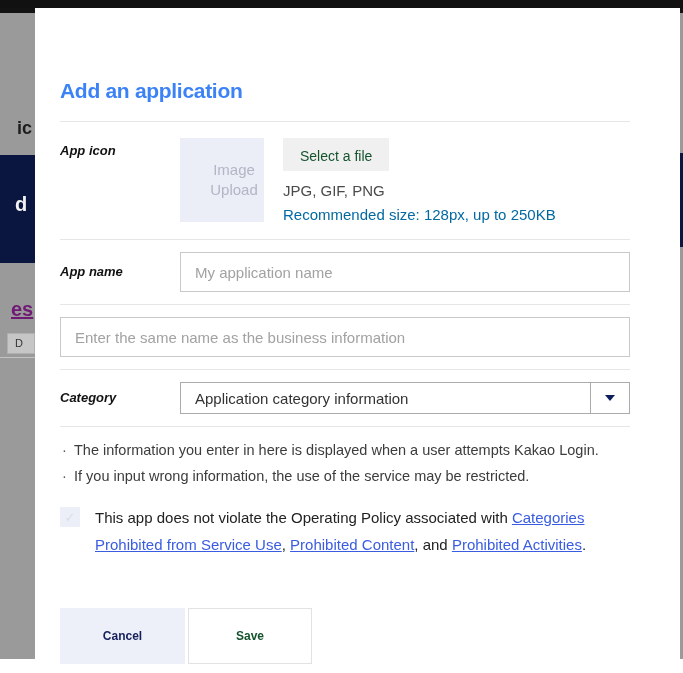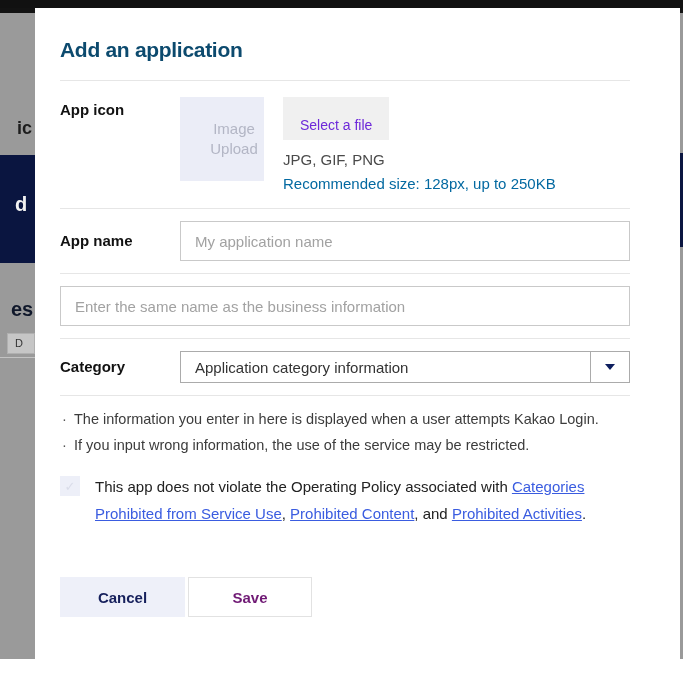--- a/index.html
+++ b/index.html
@@ -16,46 +16,46 @@
   .seg-black { position:absolute; left:0; top:0; width:100%; height:13px; background:#131313; }
   .seg-gray  { position:absolute; left:0; top:13px; width:100%; height:646px; background:#9a9a9a; }
   .seg-white { position:absolute; left:0; top:659px; width:100%; height:14px; background:#fff; }
   .seg-navy  { position:absolute; left:0; width:100%; background:#0a1540; }
   .strip-left .seg-navy { top:142px; height:108px; }
   .strip-right .seg-navy { top:140px; height:94px; }
 
   .frag { position:absolute; white-space:nowrap; }
   .frag-heading { top:105px; left:17px; font-size:18px; font-weight:bold; color:#1d1d1d; }
   .frag-banner  { top:38px; left:15px; font-size:20px; font-weight:bold; color:#f2f2f2; }
-  .frag-sub     { top:285px; left:11px; font-size:20px; font-weight:bold; color:#0f172a; }
+  .frag-sub     { top:285px; left:11px; font-size:20px; font-weight:bold; color:#701a75;text-decoration:underline; }
   .frag-badge   { position:absolute; top:320px; left:7px; width:28px; height:21px; background:#c6c6c6;
                   border:1px solid #b0b0b0; font-size:11px; color:#333; line-height:19px; padding-left:7px; }
   .frag-line    { position:absolute; top:344px; left:0; width:100%; height:1px; background:#c3c3c3; }
 
   
   .modal { position:absolute; left:35px; top:8px; width:645px; height:665px;
            background:#fff; padding:30px 50px 0 25px; }
 
-  .modal-title { font-size:21px; font-weight:bold; color:#0c4a6e; letter-spacing:-0.3px; }
+  .modal-title { font-size:21px; font-weight:bold; color:#3b82f6; letter-spacing:-0.3px;margin-top:41px; }
 
   .divider { height:1px; background:#e6e6e6; }
   .divider.after-title { margin-top:18px; }
 
   .form-row { display:flex; align-items:center; padding:12px 0; }
   .form-row.icon-row { align-items:flex-start; padding:16px 0; }
-  .row-label { width:120px; min-width:120px; font-size:15px; font-weight:bold; color:#121212; line-height:22px; }
+  .row-label { width:120px; min-width:120px; font-size:13px; font-weight:bold; color:#121212; line-height:22px;font-style:italic; }
   .icon-row .row-label { padding-top:2px; }
 
   .upload-box { width:84px; height:84px; background:#ebedf7; display:flex; align-items:center;
                 justify-content:center; text-align:center;padding-left:24px; }
   .upload-box span { font-size:15px; line-height:20px; color:#b3b6c5; width:60px; }
 
   .upload-side { margin-left:19px; display:flex; flex-direction:column; }
   .select-file-btn { align-self:flex-start; background:#f0f0f0; border:none; font-family:inherit;
-                     font-size:14px; color:#6d28d9; padding:20px 17px 7px; cursor:pointer; }
+                     font-size:14px; color:#14532d; padding:10px 17px 7px; cursor:pointer; }
   .upload-formats { margin-top:11px; font-size:15px; color:#4a4a4a; }
   .upload-recommend { margin-top:7px; font-size:15px; color:#0369a1; }
 
   .text-input { flex:1; height:40px; border:1px solid #c9c9c9; font-family:inherit; font-size:15px;
                 color:#333; padding:0 14px; outline:none; background:#fff; }
   .text-input::placeholder { color:#a2a2a2; opacity:1; }
 
   .select-box { flex:1; height:32px; border:1px solid #ababab; display:flex; align-items:stretch;
                 background:#fff; cursor:pointer; }
   .select-value { flex:1; display:flex; align-items:center; padding:0 14px; font-size:15px; color:#333; }
@@ -68,23 +68,23 @@
   .note-bullet { width:14px; text-align:left; padding-left:2px; color:#555; }
 
   .policy { margin-top:15px; display:flex; align-items:flex-start; }
   .policy-checkbox { width:20px; height:20px; background:#edeff8; display:flex; align-items:center;
                      justify-content:center; font-size:13px; font-weight:bold; color:#d9dce9;
                      margin-top:3px; cursor:pointer; }
   .policy-text { margin-left:15px; width:530px; font-size:15px; line-height:27px; color:#222; }
   .policy-text a { color:#3a5ce0; text-decoration:underline; }
 
   .btn-row { margin-top:50px; display:flex; }
-  .btn { height:40px; font-family:inherit; font-size:15px; font-weight:bold; cursor:pointer; }
+  .btn { height:56px; font-family:inherit; font-size:12px; font-weight:bold; cursor:pointer; }
   .btn-cancel { width:125px; background:#eef0f9; border:none; color:#16205c; }
-  .btn-save { width:124px; margin-left:3px; background:#fff; border:1px solid #e2e2e2; color:#701a75; }
+  .btn-save { width:124px; margin-left:3px; background:#fff; border:1px solid #e2e2e2; color:#14532d; }
 </style>
 </head>
 <body>
 
 <div class="stage">
 
   <div class="strip-left">
     <div class="seg-black"></div>
     <div class="seg-gray">
       <span class="frag frag-heading">ic</span>

